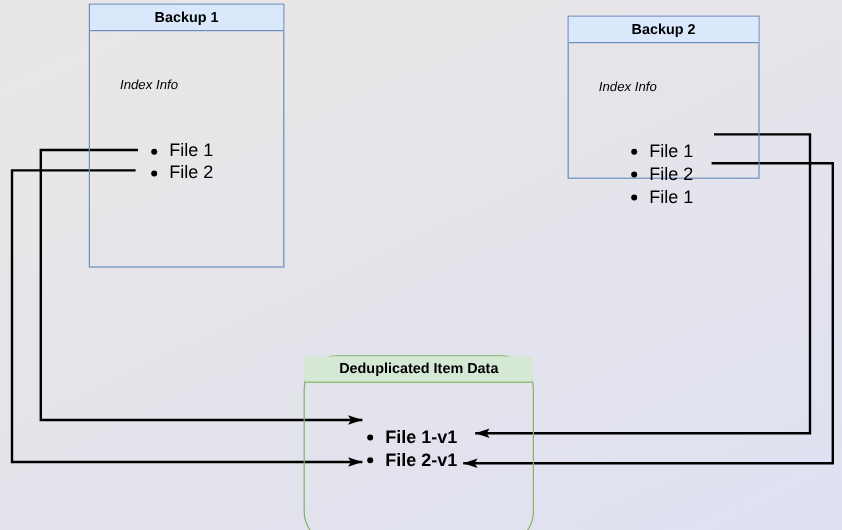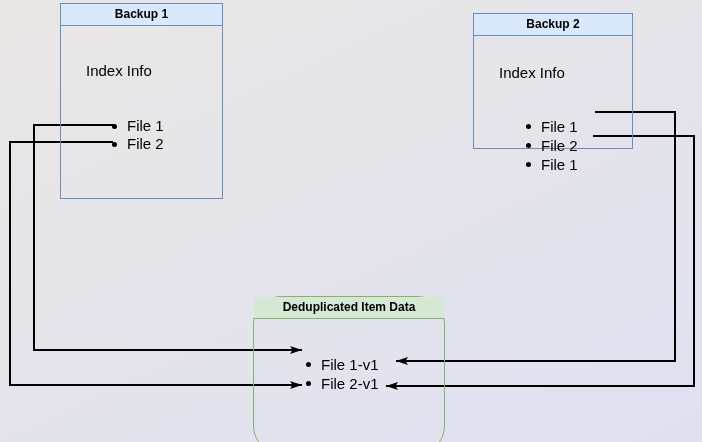--- a/index.html
+++ b/index.html
@@ -32,21 +32,21 @@
     font-size: 12px; font-weight: bold;
     background: var(--backup-fill, #dae8fc);
     border-bottom: 1.5px solid var(--backup-border, #6c8ebf);
   }
   .box.green header {
     background: var(--dedup-fill, #d5e8d4);
     border-bottom-color: var(--dedup-border, #82b366);
   }
   .index-label {
     position: absolute; left: 25px;
-    font-size: 15px; line-height: 18px;
+    font-size: 11px; line-height: 18px; font-style: italic;
   }
   ul.file-list {
     position: absolute;
     margin: 0; padding: 0;
     list-style: none;
     font-size: 15px;
   }
   ul.file-list li {
     position: relative;
     padding-left: 15px;
@@ -56,28 +56,28 @@
   }
   ul.file-list li::before {
     content: "";
     position: absolute;
     left: 0; top: calc(var(--row-h, 19px) / 2 - 2.5px);
     width: 5px; height: 5px;
     border-radius: 50%;
     background: #000;
   }
   
-  #backup1 { left: 60px;  top: 3px;   width: 163px; height: 196px; }
+  #backup1 { left: 74px;  top: 3px;   width: 163px; height: 220px; }
   #backup2 { left: 473px; top: 3px;   width: 160px; height: 136px; margin-top: 10px; }
   #dedup   { left: 253px; top: 296px; width: 192px; height: 158px; border-radius: 28px; }
   #backup1 .index-label { top: 58px; }
   #backup2 .index-label { top: 50px; }
   #backup1 ul.file-list { left: 51px; top: 113px; --row-h: 18px; }
   #backup2 ul.file-list { left: 52px; top: 103px; --row-h: 19px; }
-  #dedup   ul.file-list { left: 52px; top: 58px;  --row-h: 19px; }
+  #dedup   ul.file-list { left: 52px; top: 58px; font-weight: bold;  --row-h: 19px; }
 </style>
 </head>
 <body>
 
 <div class="canvas">
 
   <svg class="arrows" viewBox="0 0 702 442" xmlns="http://www.w3.org/2000/svg">
     <defs>
       <marker id="arrowhead" markerUnits="userSpaceOnUse" markerWidth="14" markerHeight="10" refX="12" refY="4" orient="auto">
         <path d="M0,0 L12,4 L0,8 L2.5,4 Z" fill="#000"></path>

